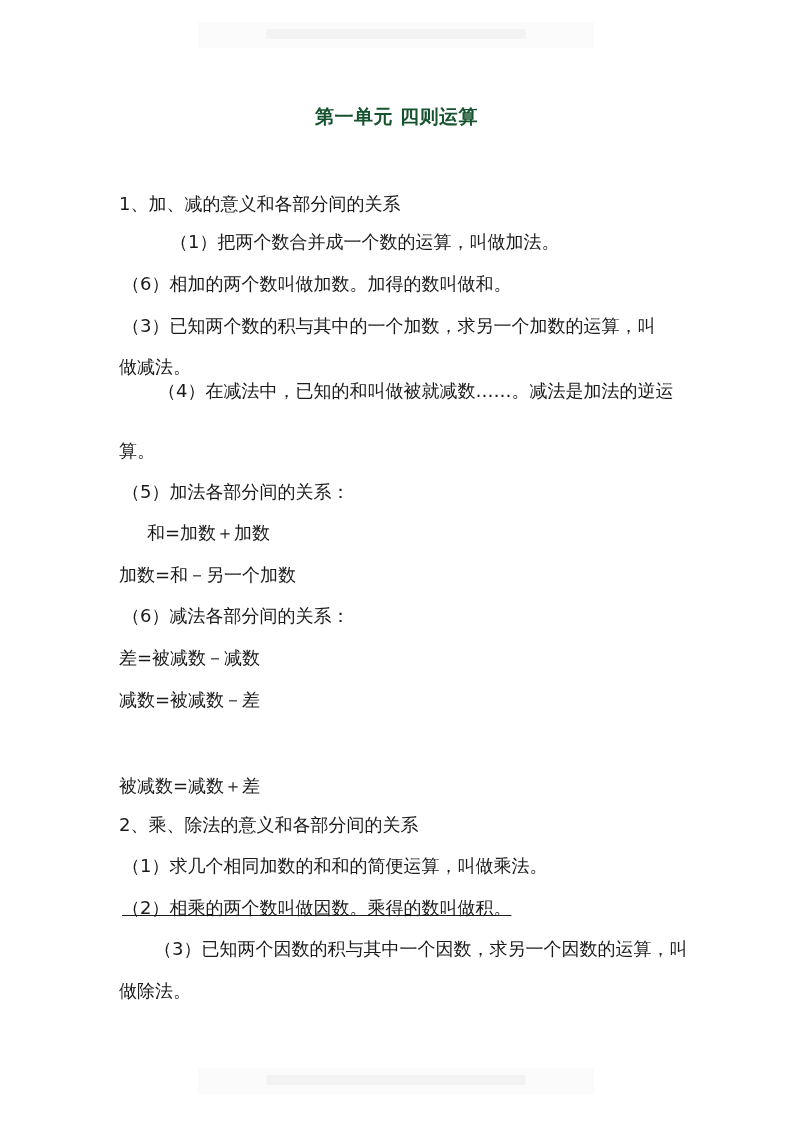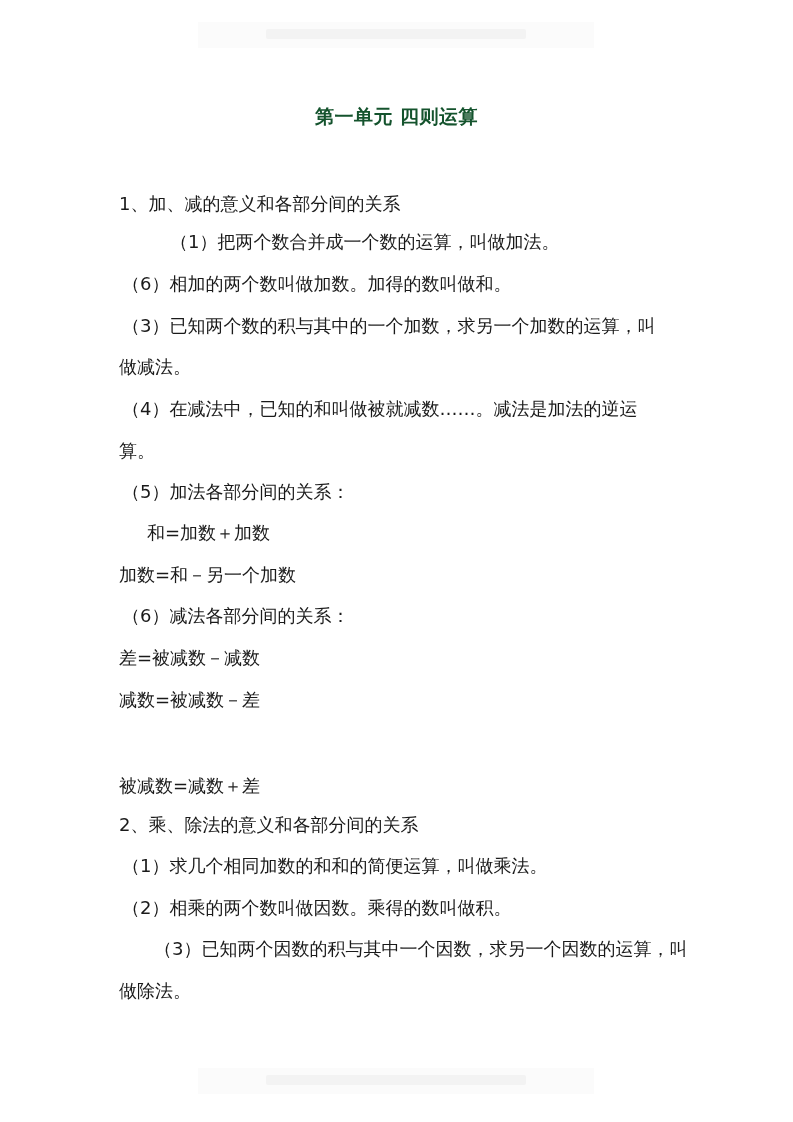--- a/index.html
+++ b/index.html
@@ -63,34 +63,34 @@
 </div>
 
 <div class="title">第一单元  四则运算</div>
 
 <div>
   <div class="line" style="top:192px;">1、加、减的意义和各部分间的关系</div>
   <div class="line indent" style="top:230px;margin-left:48px;">（1）把两个数合并成一个数的运算，叫做加法。</div>
   <div class="line indent" style="top:272px;">（6）相加的两个数叫做加数。加得的数叫做和。</div>
   <div class="line indent" style="top:314px;">（3）已知两个数的积与其中的一个加数，求另一个加数的运算，叫</div>
   <div class="line" style="top:355px;">做减法。</div>
-  <div class="line indent" style="top:397px;">（4）在减法中，已知的和叫做被就减数……。减法是加法的逆运</div>
+  <div class="line indent" style="top:379px;margin-left:36px;">（4）在减法中，已知的和叫做被就减数……。减法是加法的逆运</div>
   <div class="line" style="top:439px;">算。</div>
   <div class="line indent" style="top:480px;">（5）加法各部分间的关系：</div>
   <div class="line" style="top:521px;margin-left:28px;">和=加数＋加数</div>
   <div class="line" style="top:563px;">加数=和－另一个加数</div>
   <div class="line indent" style="top:604px;">（6）减法各部分间的关系：</div>
   <div class="line" style="top:646px;">差=被减数－减数</div>
   <div class="line" style="top:688px;">减数=被减数－差</div>
   <div class="line" style="top:774px;text-align:right;">被减数=减数＋差</div>
 </div>
 
 <div>
   <div class="line" style="top:813px;">2、乘、除法的意义和各部分间的关系</div>
   <div class="line indent" style="top:854px;">（1）求几个相同加数的和和的简便运算，叫做乘法。</div>
-  <div class="line indent" style="top:896px;">（2）相乘的两个数叫做因数。乘得的数叫做积。</div>
+  <div class="line indent" style="top:896px;text-decoration:underline;">（2）相乘的两个数叫做因数。乘得的数叫做积。</div>
   <div class="line indent" style="top:937px;margin-left:32px;">（3）已知两个因数的积与其中一个因数，求另一个因数的运算，叫</div>
   <div class="line" style="top:979px;">做除法。</div>
 </div>
 
 <div class="watermark bottom">
   <div class="wm-text"></div>
 </div>
 
 </body></html>

